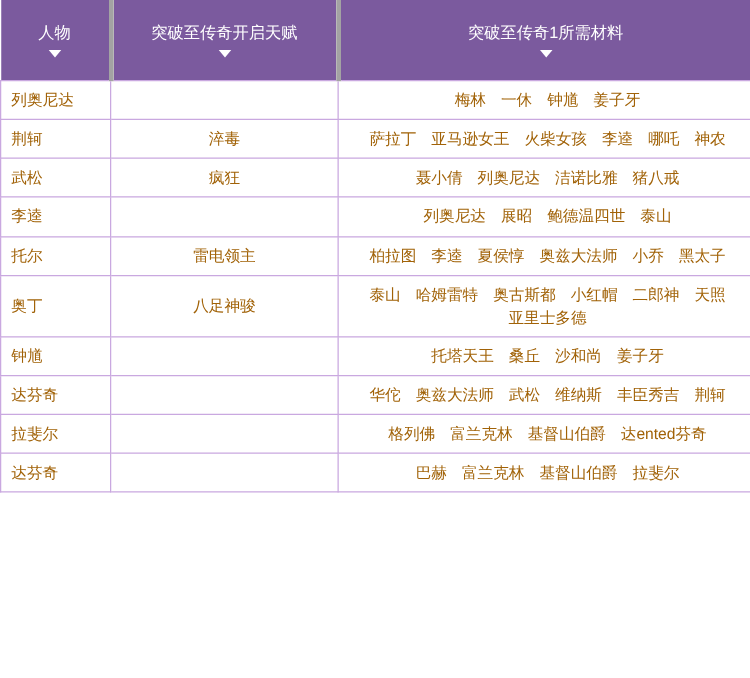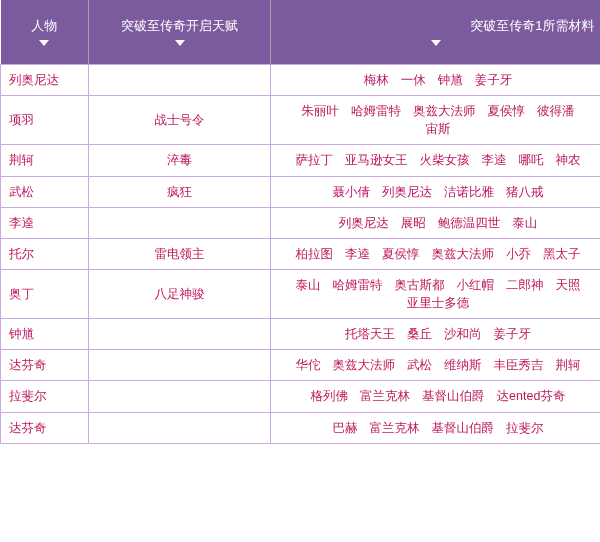--- a/index.html
+++ b/index.html
@@ -25,42 +25,42 @@
 
   thead th {
     background: #7b5a9e;
     color: #ffffff;
     font-size: 13px;
     font-weight: normal;
     text-align: center;
     vertical-align: middle;
     height: 56px;
     padding: 4px 6px;
-    border-right: 1px solid #a3a3a3;
+    border-right: 4px solid #a3a3a3;
     position: relative;
   }
-  thead th:last-child { border-right: none; text-align: right; }
+  thead th:last-child { border-right: none; }
   thead th .th-label {
     display: block;
     line-height: 1.3;
   }
   thead th .filter-arrow {
     display: block;
     margin: 6px auto 0 auto;
     width: 0;
     height: 0;
     border-left: 5px solid transparent;
     border-right: 5px solid transparent;
     border-top: 6px solid #ffffff;
   }
 
   tbody td {
     border: 1px solid #c9a8e0;
     font-size: 12.5px;
-    color: #be185d;
+    color: #a16207;
     vertical-align: middle;
     padding: 6px 8px;
     line-height: 1.45;
   }
   tbody td.col-char {
     text-align: left;
     padding-left: 8px;
     white-space: nowrap;
   }
   tbody td.col-talent {
@@ -104,25 +104,20 @@
       </th>
     </tr>
   </thead>
   <tbody id="table-body">
       <tr>
         <td class="col-char">列奥尼达</td>
         <td class="col-talent"></td>
         <td class="col-mats mat-list"><span class="mat">梅林</span><span class="mat">一休</span><span class="mat">钟馗</span><span class="mat">姜子牙</span></td>
       </tr>
       <tr>
-        <td class="col-char">项羽</td>
-        <td class="col-talent">战士号令</td>
-        <td class="col-mats mat-list"><span class="mat">朱丽叶</span><span class="mat">哈姆雷特</span><span class="mat">奥兹大法师</span><span class="mat">夏侯惇</span><span class="mat">彼得潘</span><span class="mat">宙斯</span></td>
-      </tr>
-      <tr>
         <td class="col-char">荆轲</td>
         <td class="col-talent">淬毒</td>
         <td class="col-mats mat-list"><span class="mat">萨拉丁</span><span class="mat">亚马逊女王</span><span class="mat">火柴女孩</span><span class="mat">李逵</span><span class="mat">哪吒</span><span class="mat">神农</span></td>
       </tr>
       <tr>
         <td class="col-char">武松</td>
         <td class="col-talent">疯狂</td>
         <td class="col-mats mat-list"><span class="mat">聂小倩</span><span class="mat">列奥尼达</span><span class="mat">洁诺比雅</span><span class="mat">猪八戒</span></td>
       </tr>
       <tr>

